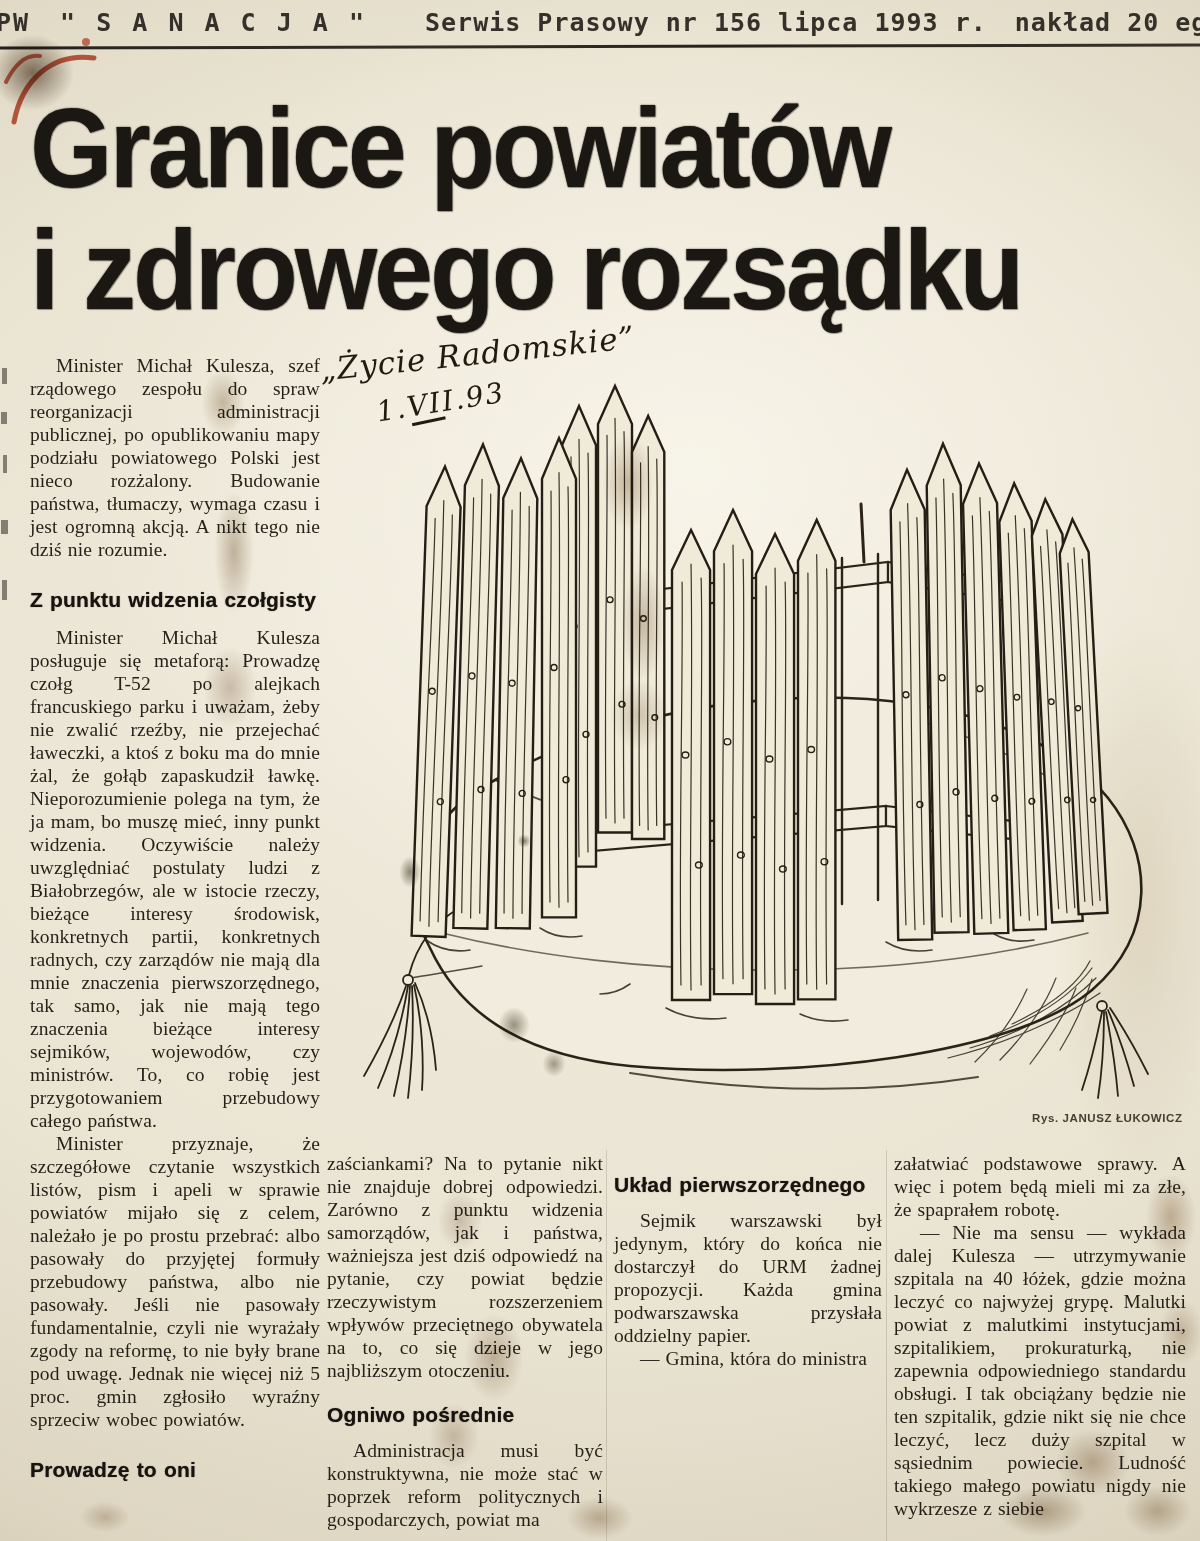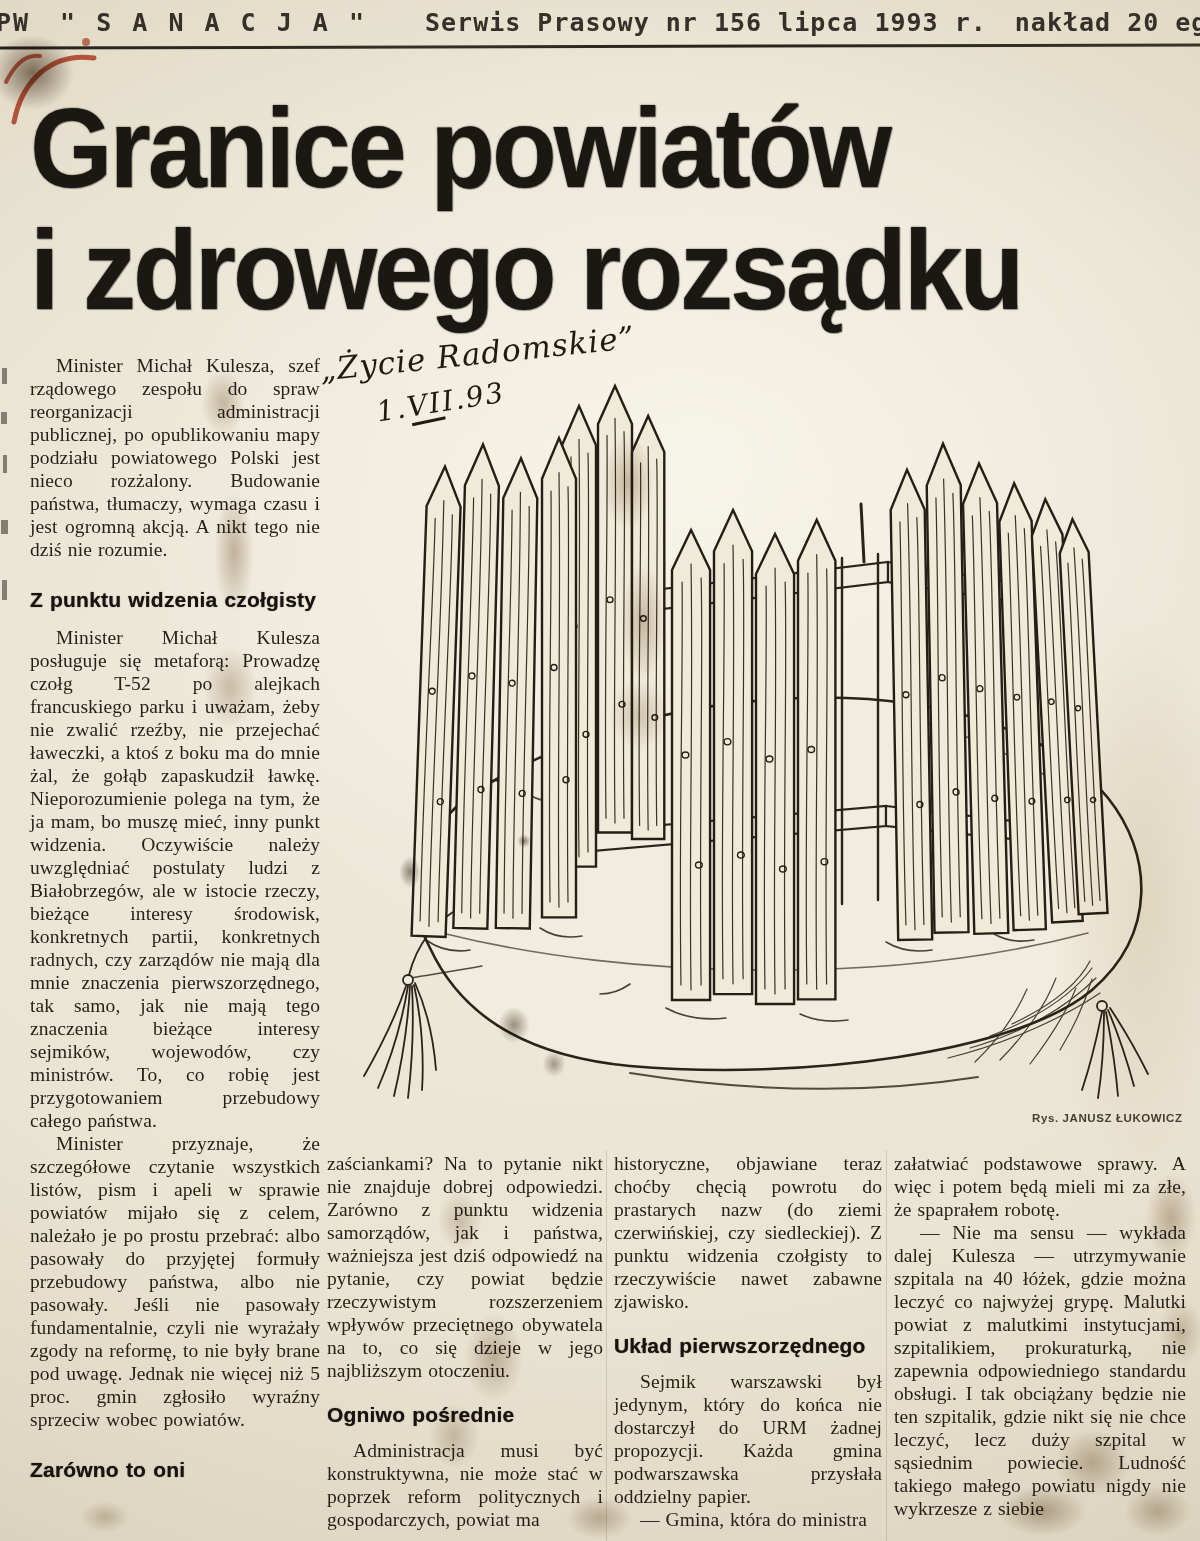--- a/index.html
+++ b/index.html
@@ -92,31 +92,30 @@
   <div class="headline">
     <div>Granice powiatów</div>
     <div>i zdrowego rozsądku</div>
   </div>
 
   <div class="col" id="col1">
     <p>Minister Michał Kulesza, szef rządowego zespołu do spraw reorganizacji administracji publicznej, po opublikowaniu mapy podziału powiatowego Polski jest nieco rozżalony. Budowanie państwa, tłumaczy, wymaga czasu i jest ogromną akcją. A nikt tego nie dziś nie rozumie.</p>
     <div class="sub">Z punktu widzenia czołgisty</div>
     <p>Minister Michał Kulesza posługuje się metaforą: Prowadzę czołg T-52 po alejkach francuskiego parku i uważam, żeby nie zwalić rzeźby, nie przejechać ławeczki, a ktoś z boku ma do mnie żal, że gołąb zapaskudził ławkę. Nieporozumienie polega na tym, że ja mam, bo muszę mieć, inny punkt widzenia. Oczywiście należy uwzględniać postulaty ludzi z Białobrzegów, ale w istocie rzeczy, bieżące interesy środowisk, konkretnych partii, konkretnych radnych, czy zarządów nie mają dla mnie znaczenia pierwszorzędnego, tak samo, jak nie mają tego znaczenia bieżące interesy sejmików, wojewodów, czy ministrów. To, co robię jest przygotowaniem przebudowy całego państwa.</p>
     <p>Minister przyznaje, że szczegółowe czytanie wszystkich listów, pism i apeli w sprawie powiatów mijało się z celem, należało je po prostu przebrać: albo pasowały do przyjętej formuły przebudowy państwa, albo nie pasowały. Jeśli nie pasowały fundamentalnie, czyli nie wyrażały zgody na reformę, to nie były brane pod uwagę. Jednak nie więcej niż 5 proc. gmin zgłosiło wyraźny sprzeciw wobec powiatów.</p>
-    <div class="sub">Zarówno to oni</div>
+    <div class="sub">Prowadzę to oni</div>
   </div>
 
   <div class="col" id="col2">
     <p class="cont">zaściankami? Na to pytanie nikt nie znajduje dobrej odpowiedzi. Zarówno z punktu widzenia samorządów, jak i państwa, ważniejsza jest dziś odpowiedź na pytanie, czy powiat będzie rzeczywistym rozszerzeniem wpływów przeciętnego obywatela na to, co się dzieje w jego najbliższym otoczeniu.</p>
     <div class="sub">Ogniwo pośrednie</div>
     <p>Administracja musi być konstruktywna, nie może stać w poprzek reform politycznych i gospodarczych, powiat ma</p>
   </div>
 
   <div class="col" id="col3">
-    <p class="cont">historyczne, objawiane teraz choćby chęcią powrotu do prastarych nazw (do ziemi czerwińskiej, czy siedleckiej). Z punktu widzenia czołgisty to rzeczywiście nawet zabawne zjawisko.</p>
     <div class="sub">Układ pierwszorzędnego</div>
     <p>Sejmik warszawski był jedynym, który do końca nie dostarczył do URM żadnej propozycji. Każda gmina podwarszawska przysłała oddzielny papier.</p>
     <p>— Gmina, która do ministra</p>
   </div>
 
   <div class="col" id="col4">
     <p class="cont">załatwiać podstawowe sprawy. A więc i potem będą mieli mi za złe, że spaprałem robotę.</p>
     <p>— Nie ma sensu — wykłada dalej Kulesza — utrzymywanie szpitala na 40 łóżek, gdzie można leczyć co najwyżej grypę. Malutki powiat z malutkimi instytucjami, szpitalikiem, prokuraturką, nie zapewnia odpowiedniego standardu obsługi. I tak obciążany będzie nie ten szpitalik, gdzie nikt się nie chce leczyć, lecz duży szpital w sąsiednim powiecie. Ludność takiego małego powiatu nigdy nie wykrzesze z siebie</p>
   </div>
 

